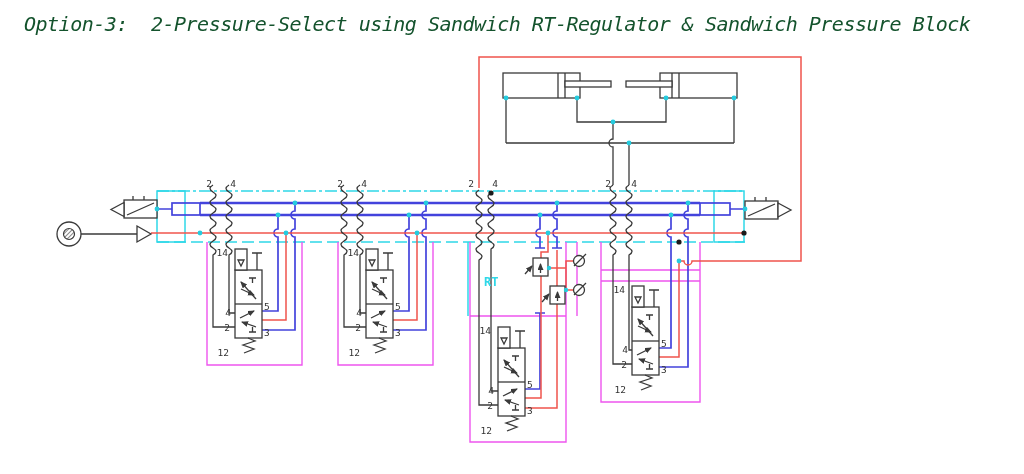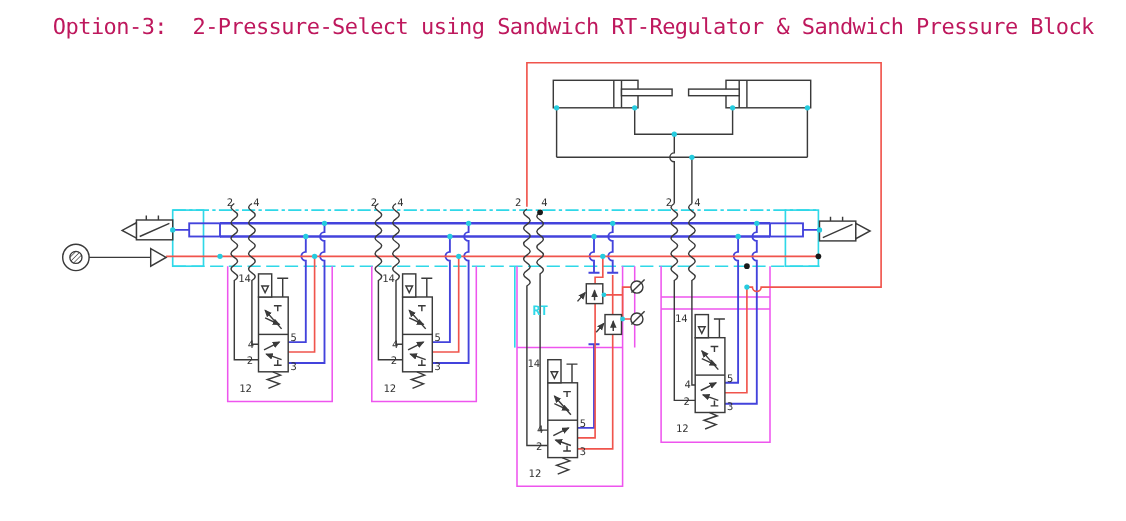--- a/index.html
+++ b/index.html
@@ -1,19 +1,19 @@
 <!DOCTYPE html>
 <html><head>
 <meta charset="utf-8">
 <style>
   html,body{margin:0;padding:0;background:#fff;}
   #stage{position:relative;width:1024px;height:474px;background:#fff;overflow:hidden;
          font-family:"DejaVu Sans Mono",monospace;}
-  #title{position:absolute;left:48px;top:12px;font-size:20px;letter-spacing:-0.5px;
-         color:#be185d;white-space:pre;}
+  #title{position:absolute;left:24px;top:12px;font-size:20px;letter-spacing:-0.5px;
+         color:#14532d;white-space:pre;font-style:italic;}
   svg{position:absolute;left:0;top:0;}
   .k{stroke:#3a3a3a;fill:none;stroke-width:1.3px;}
   .kf{stroke:#3a3a3a;fill:#fff;stroke-width:1.3px;}
   .r{stroke:#f0544c;fill:none;stroke-width:1.5px;}
   .b{stroke:#4343dc;fill:none;stroke-width:1.7px;}
   .bus{stroke:#4343dc;fill:none;stroke-width:2.4px;}
   .c{stroke:#2fd8e8;fill:none;stroke-width:1.5px;}
   .m{stroke:#ee55ee;fill:none;stroke-width:1.4px;}
   .dc{fill:#25ccdf;stroke:none;}
   .dk{fill:#1a1a1a;stroke:none;}

